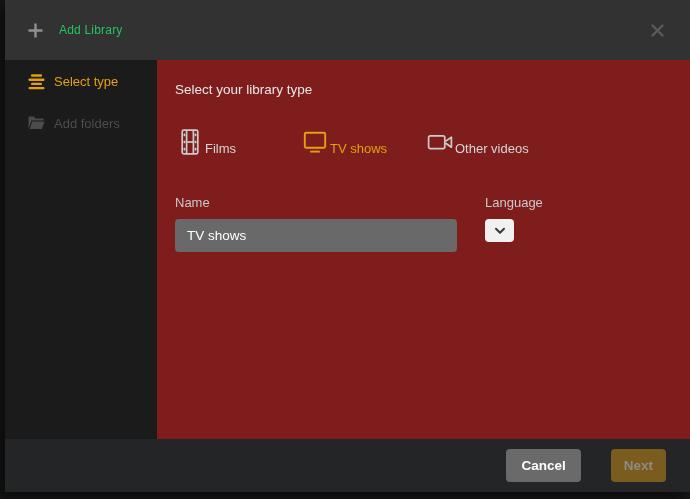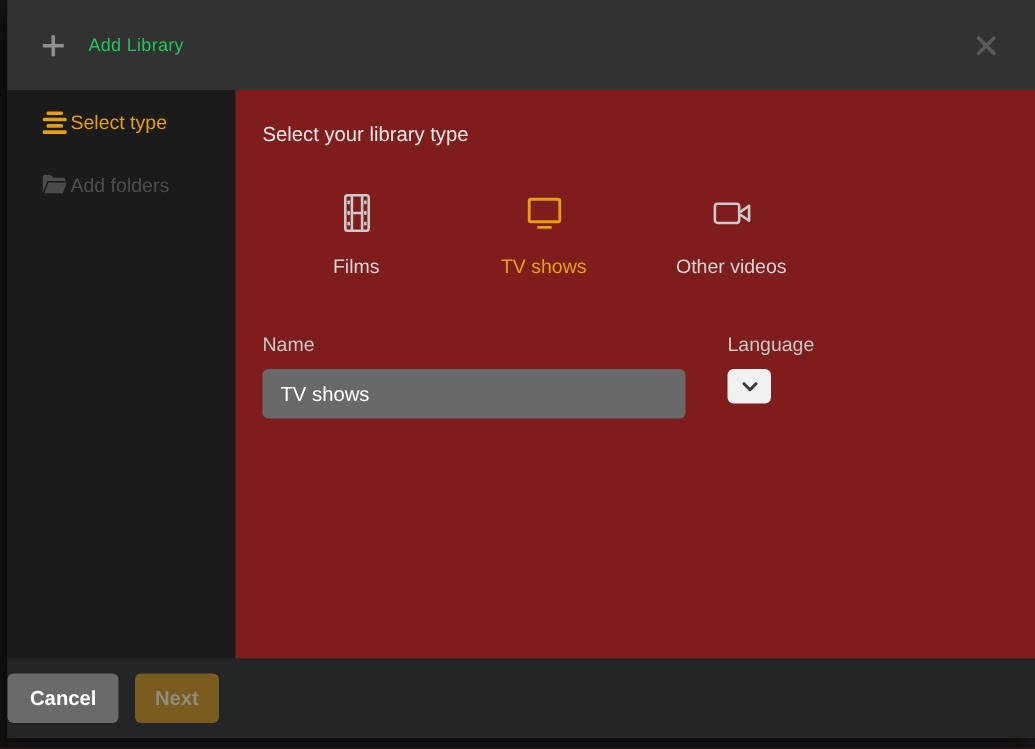--- a/index.html
+++ b/index.html
@@ -24,52 +24,52 @@
   .header .plus { margin-right:15px; display:flex; }
   .header .title { font-size:12px; color:#22c55e; letter-spacing:0.2px; }
   .close-btn {
     margin-left:auto; background:none; border:none; cursor:pointer;
     display:flex; padding:4px;
   }
   
   .content { flex:1; display:flex; min-height:0; }
   .sidebar { width:152px; flex:0 0 152px; background:#1b1b1b; padding-top:0; }
   .side-item {
-    height:42px; display:flex; align-items:center; gap:2px;
+    height:42px; display:flex; align-items:center; gap:9px;
     padding-left:23px; font-size:13px; cursor:pointer; color:#4d4d4d;
   }
   .side-item .si-icon { display:flex; width:17px; justify-content:center; }
   .side-item.active { color:#e5a00d; }
   .main { flex:1; background:#7f1d1d; padding:22px 0 0 18px; }
   .heading { font-size:13.5px; color:#e8e8e8; }
   .type-grid { margin-top:29px; width:505px; display:flex; flex-wrap:wrap; row-gap:18px; }
   .type-cell {
-    width:125px; display:flex; flex-direction:column; align-items:center; cursor:pointer;
+    width:125px; display:flex; flex-direction:row; align-items:center; cursor:pointer;
   }
   .type-cell .t-icon { height:32px; display:flex; align-items:center; }
   .type-cell .t-label { margin-top:12px; font-size:13px; color:#d6d6d6; }
   .type-cell.selected .t-label { color:#e5a00d; }
   
   .fields { margin-top:37px; display:flex; }
   .field-label { font-size:13px; color:#c9c9c9; margin-bottom:9px; }
   .name-col { width:282px; margin-right:28px; }
   .name-input {
     width:282px; height:33px; background:#696969; border:none; border-radius:4px;
     color:#ffffff; font-size:13.5px; padding:0 12px;
     font-family:"Liberation Sans","DejaVu Sans",sans-serif;
   }
   .lang-select {
     width:29px; height:23px; background:#f1f1f1; border:none; border-radius:4px;
     display:flex; align-items:center; justify-content:center; cursor:pointer;
   }
   
   .footer {
     height:53px; flex:0 0 53px; background:#242527;
-    display:flex; align-items:center; justify-content:flex-start;
-    gap:11px; padding-right:24px;
+    display:flex; align-items:center; justify-content:flex-end;
+    gap:30px; padding-right:24px;
   }
   .btn {
     height:33px; border:none; border-radius:4px; font-weight:700; font-size:13.5px;
     font-family:"Liberation Sans","DejaVu Sans",sans-serif; cursor:pointer;
   }
   .btn-cancel { background:#6a6a6a; color:#ffffff; padding:0 15px; }
   .btn-next { background:#7a5c1e; color:#8f8b80; padding:0 13px; cursor:default; }
 </style>
 </head>
 <body>

